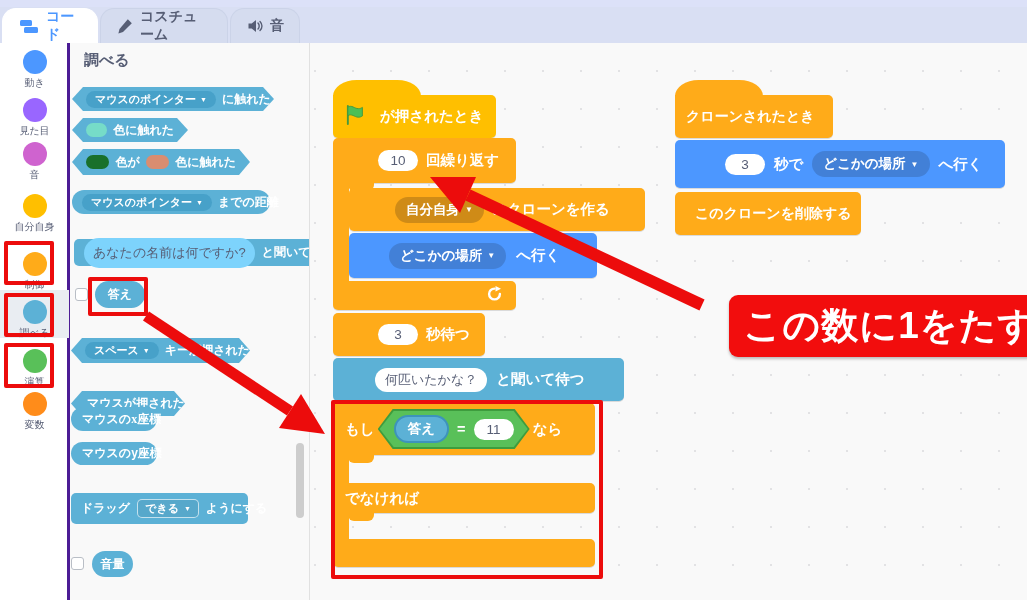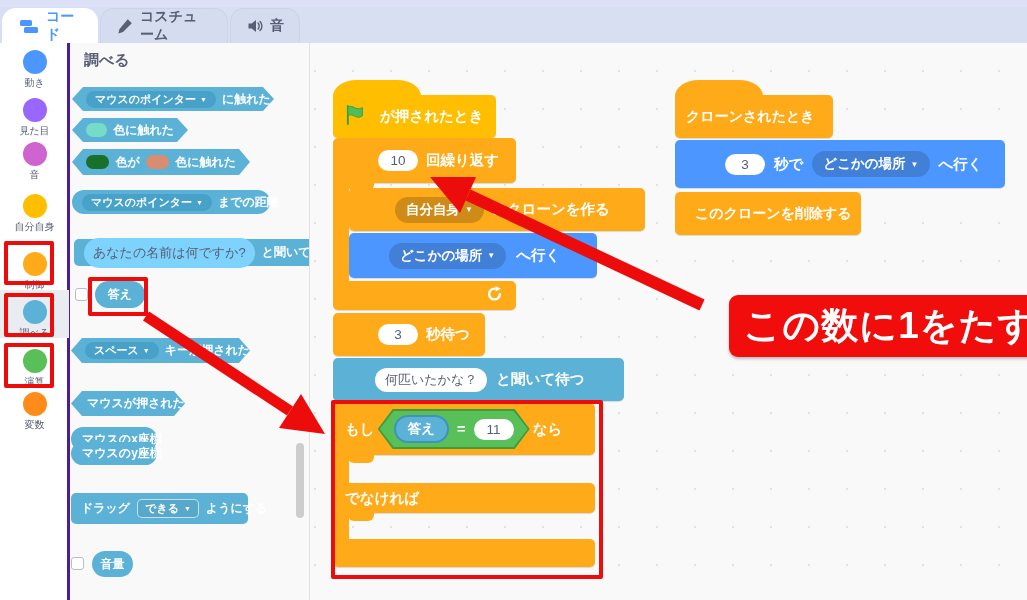--- a/index.html
+++ b/index.html
@@ -195,21 +195,21 @@
           <span>スペース</span>
           <span class="arr">▼</span>
         </span>
       <span>キーが押された</span>
     </div>
 
     <div class="pblock sensing hex" style="left:1px;top:348px;width:114px;height:25px;padding:0 16px;">
       <span>マウスが押された</span>
     </div>
 
-    <div class="pblock sensing roval" style="left:1px;top:384px;width:86px;height:23px;padding:12px 11px;">
+    <div class="pblock sensing roval" style="left:1px;top:364px;width:86px;height:23px;padding:12px 11px;font-family:Liberation Serif, serif;">
       <span>マウスのx座標</span>
     </div>
 
     <div class="pblock sensing roval" style="left:1px;top:399px;width:86px;height:23px;padding:0 11px;">
       <span>マウスのy座標</span>
     </div>
 
     <div class="pblock sensing rrect" style="left:1px;top:450px;width:177px;height:31px;padding:0 10px;gap:7px;">
       <span>ドラッグ</span>
       <span class="dragfield">

